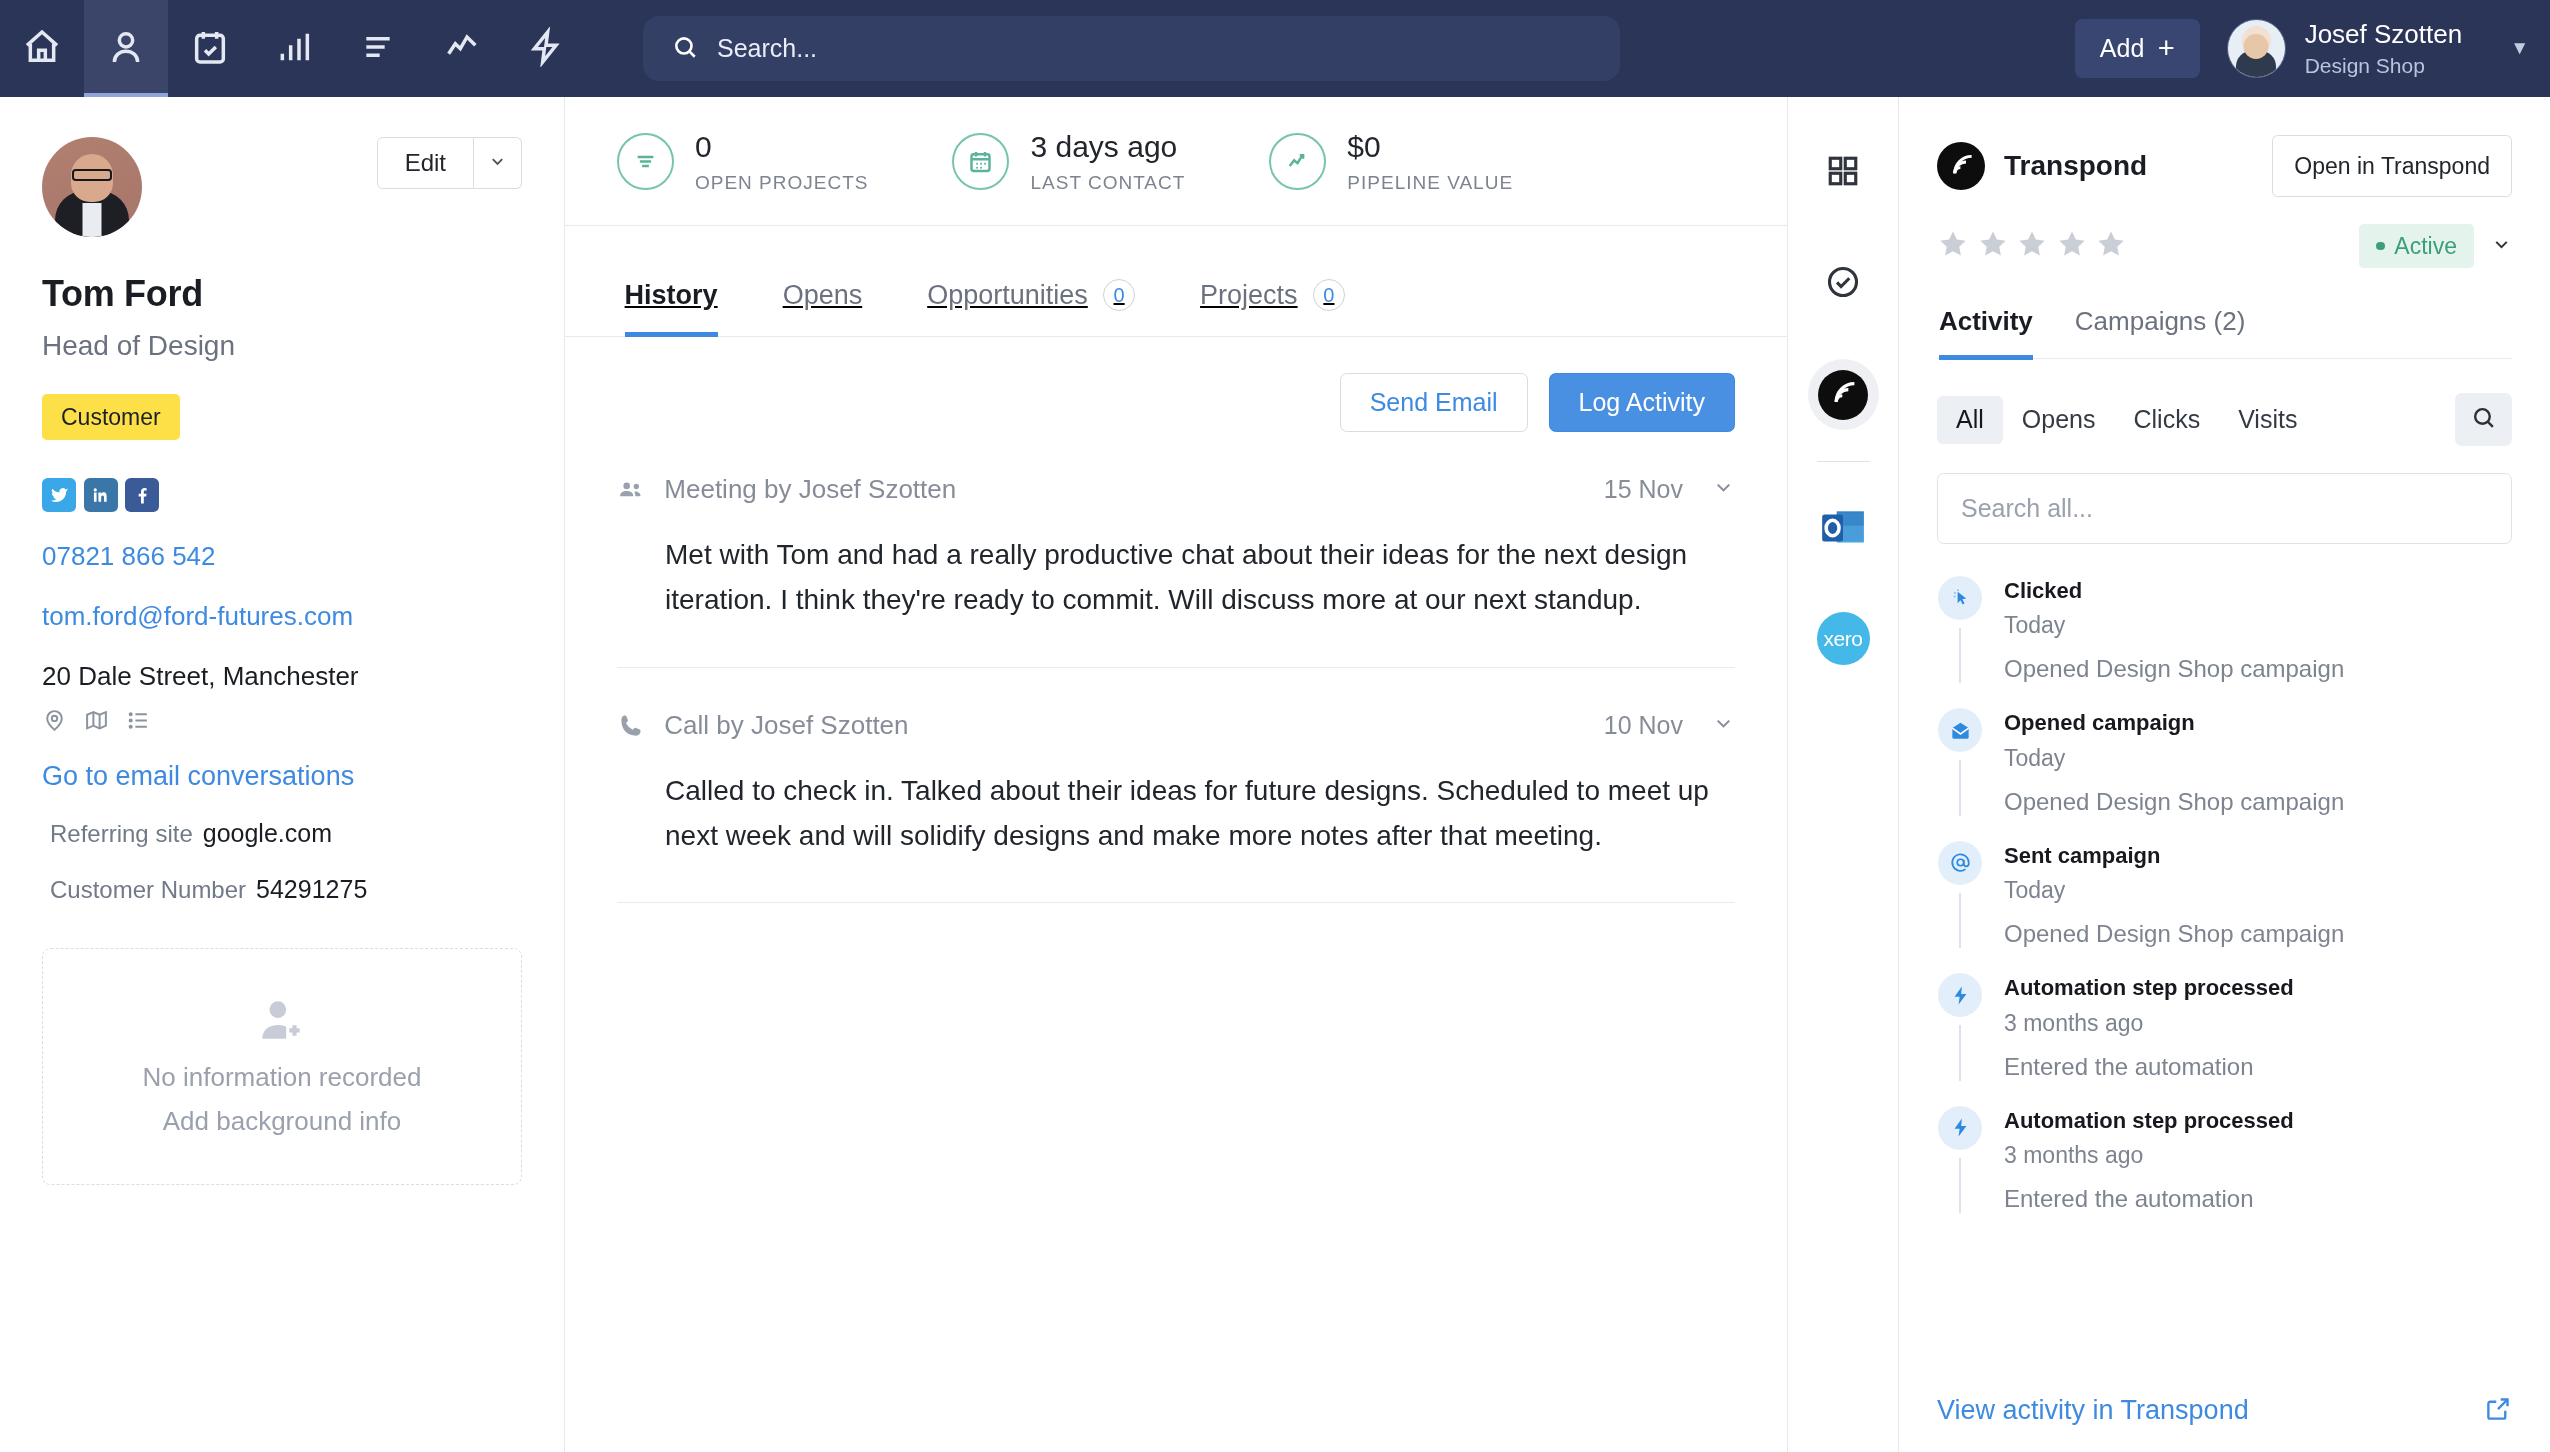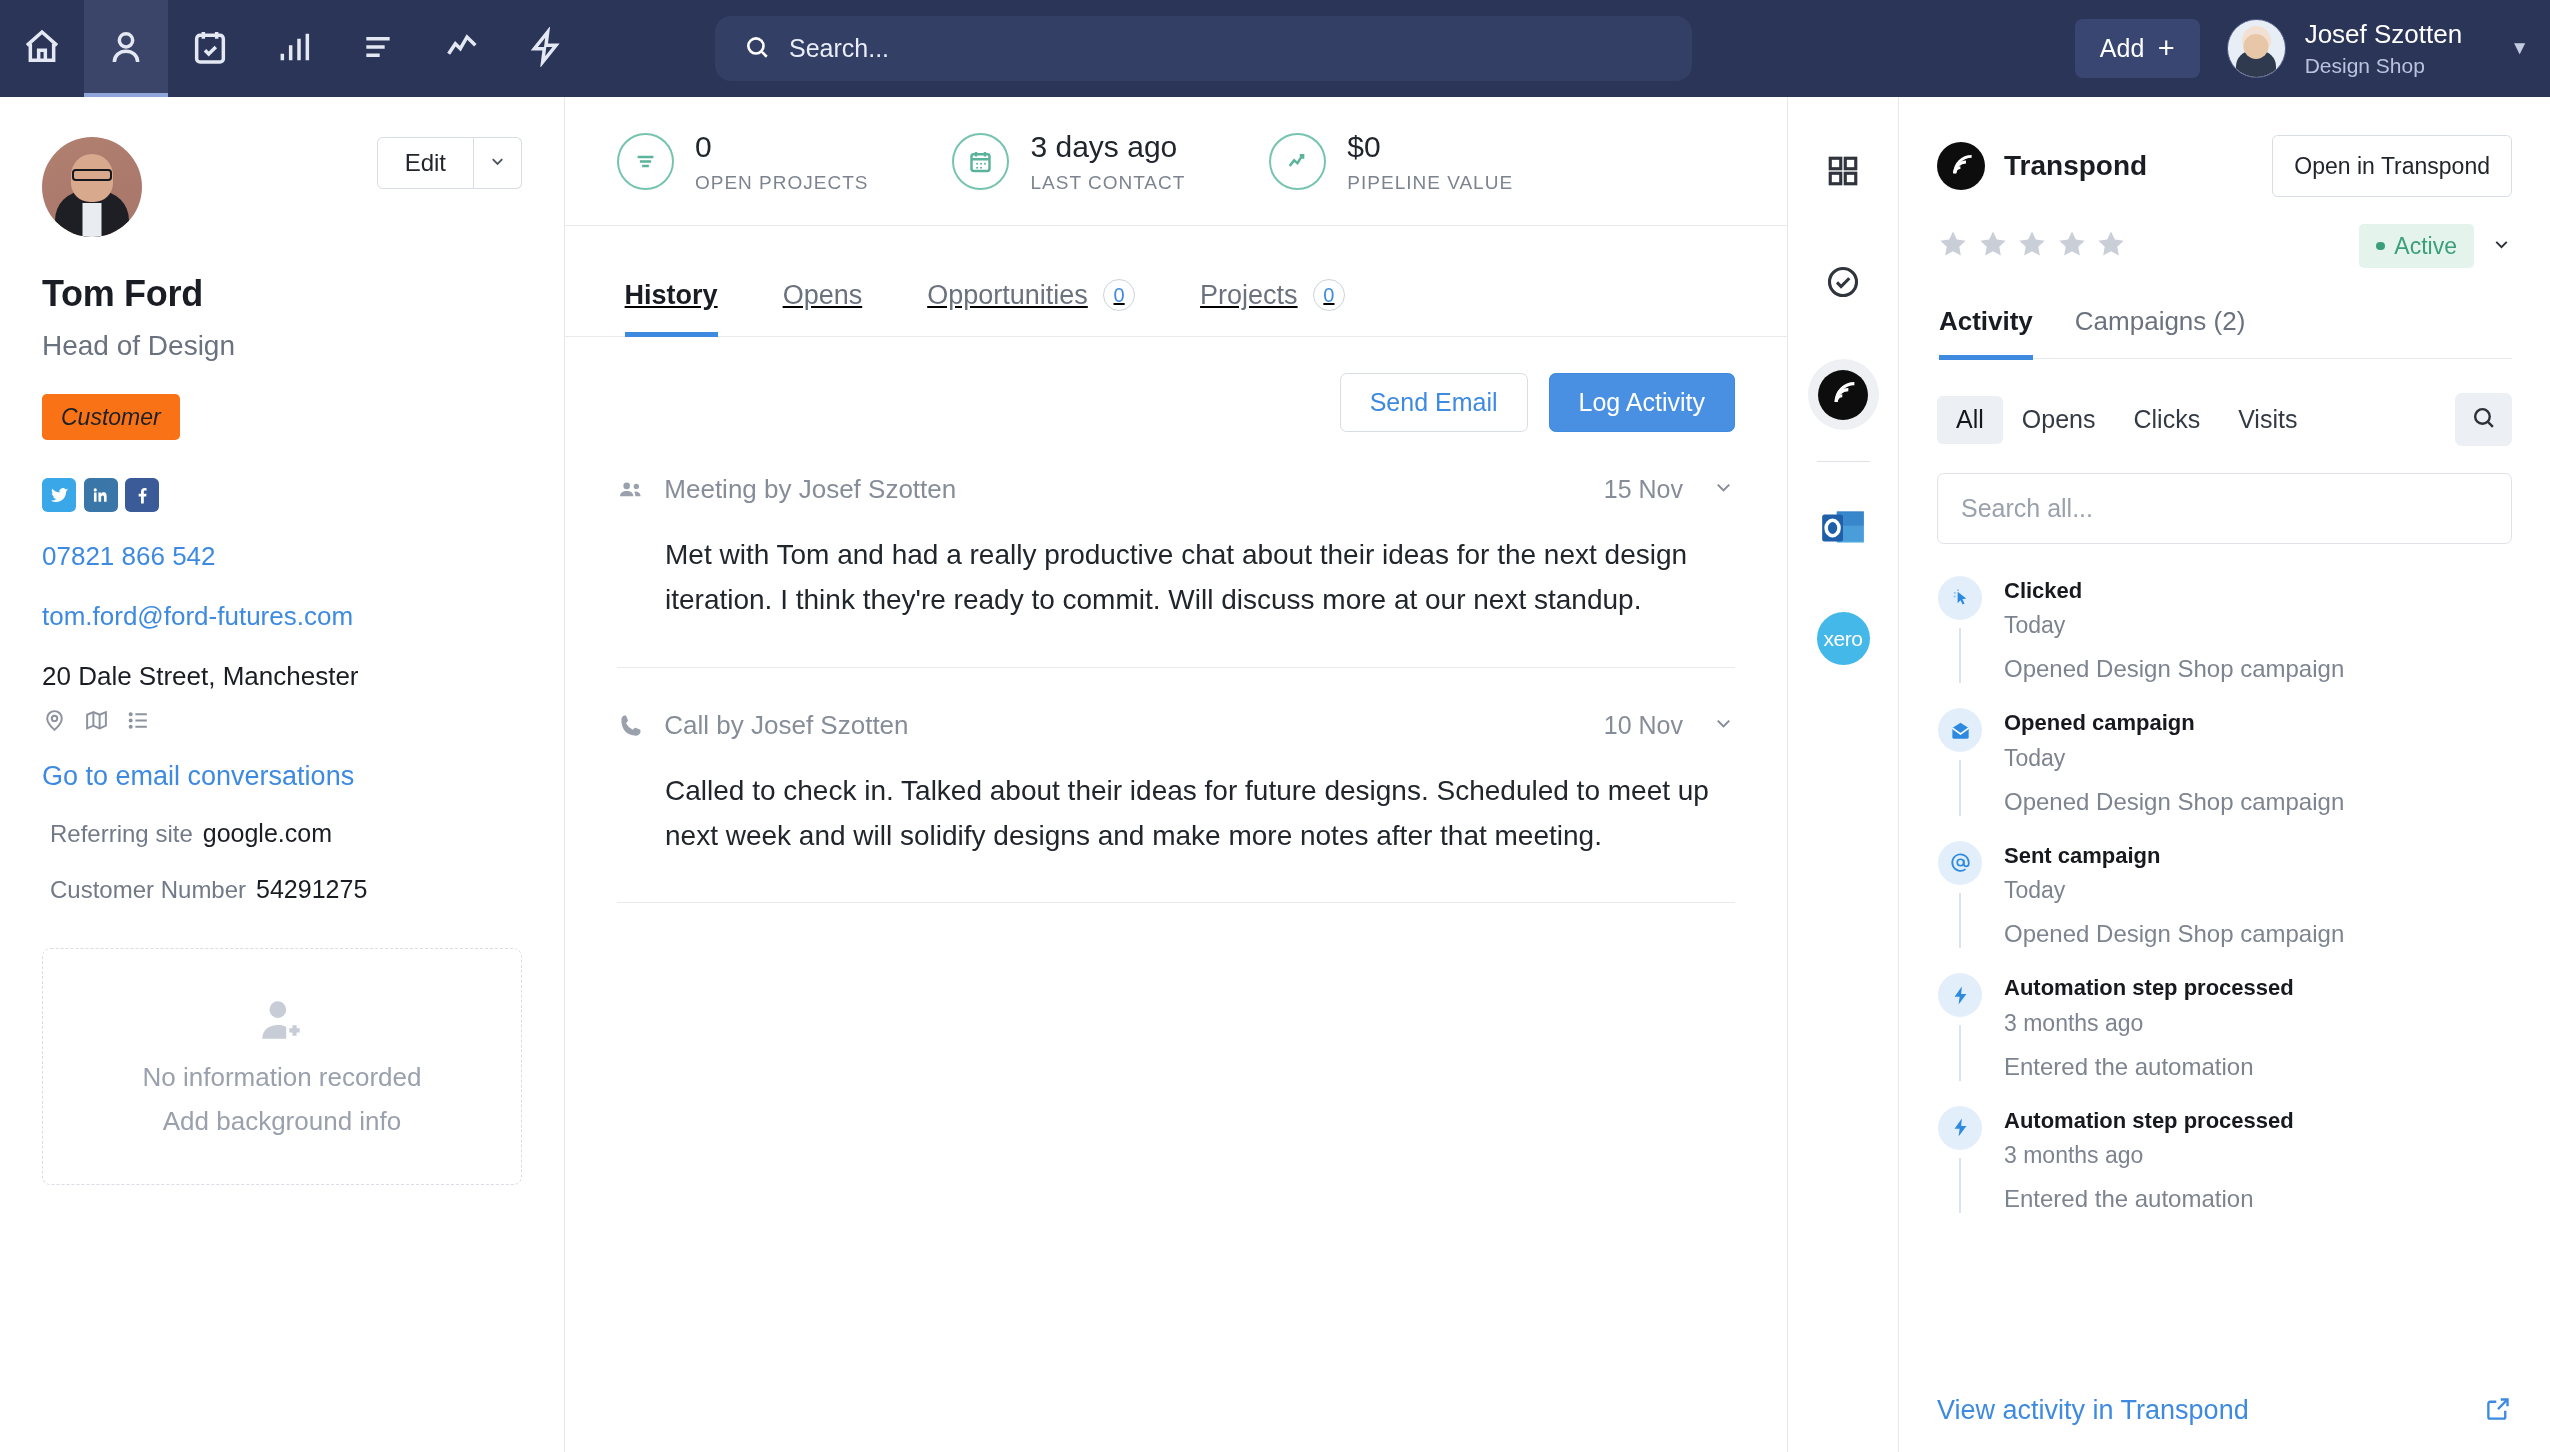--- a/index.html
+++ b/index.html
@@ -26,21 +26,21 @@
   .nav-item.active { background: #3a4569; }
   .nav-item.active::after {
     content:''; position:absolute; bottom:0; left:0; right:0; height:3.8px; background:#8fa4d8;
   }
   .nav-item svg { width: 40px; height: 40px; stroke: #e3e8f3; fill: none; stroke-width: 2.1; }
 
   .search-wrap { flex: 1; display: flex; align-items: center; padding: 0 29px; }
   .searchbar {
     width: 977px; height: 65px; background: #343f66; border-radius: 16px;
     display: flex; align-items: center; padding: 0 29px; gap: 19px;
-    margin-left: 98px;
+    margin-left: 26px;
   }
   .searchbar svg { width: 26px; height: 26px; stroke: #ffffff; fill: none; stroke-width: 2.4; }
   .search-ph { color: #e9edf7; font-size: 25px; }
 
   .topbar-right { display: flex; align-items: center; gap: 0; padding-right: 21px; }
   .add-btn {
     background: #394672; color: #fff; border-radius: 7.6px;
     height: 59px; display: flex; align-items: center; gap: 13.4px;
     padding: 0 25px; font-size: 25px; cursor: pointer; margin-right: 27px;
   }
@@ -101,22 +101,22 @@
   }
   .edit-caret {
     border: 1px solid #d8dce3; border-left: none; background:#fff; border-radius: 0 5.7px 5.7px 0;
     width: 48px; height: 52px; display:flex; align-items:center; justify-content:center; cursor: pointer;
   }
   .edit-caret svg { width:19px; height:19px; stroke:#4c5460; fill:none; stroke-width:2.4; }
 
   .pf-name { font-size: 36px; font-weight: 700; color:#1a1d23; margin-top: 36px; letter-spacing:-0.3px;}
   .pf-role { font-size: 28px; color:#6a727f; margin-top: 15.3px; }
   .pf-tag {
-    display:inline-block; margin-top: 32px; background:#f97316; color:#1d2127;
-    padding: 9.5px 19px; border-radius: 4.8px; font-size: 23px; font-style: italic;
+    display:inline-block; margin-top: 32px; background:#fde047; color:#1d2127;
+    padding: 9.5px 19px; border-radius: 4.8px; font-size: 23px;
   }
   .socials { display:flex; gap: 7.6px; margin-top: 38px; }
   .soc { width: 34px; height: 34px; border-radius: 5.7px; display:flex; align-items:center; justify-content:center; cursor:pointer; }
   .soc svg { width: 21px; height: 21px; fill: #fff; }
   .soc.tw { background:#3aa7e8; }
   .soc.li { background:#3b76a8; }
   .soc.fb { background:#3b5a98; }
 
   .pf-link { display:block; font-size: 26px; color:#3d8ae0; margin-top: 29px; cursor:pointer; }
   .pf-addr { font-size: 26px; color:#1a1d23; margin-top: 29px; }

